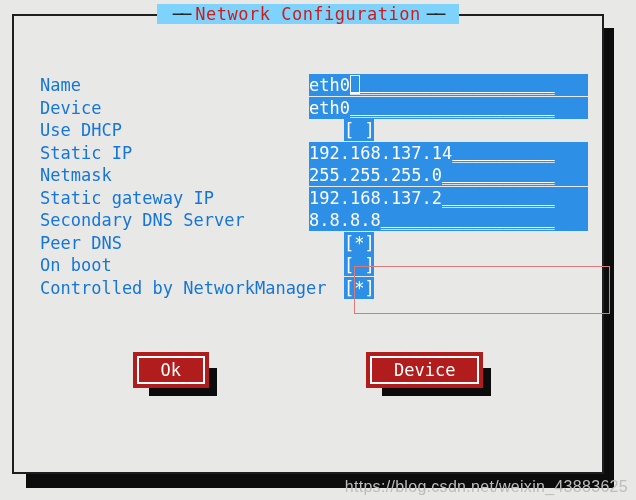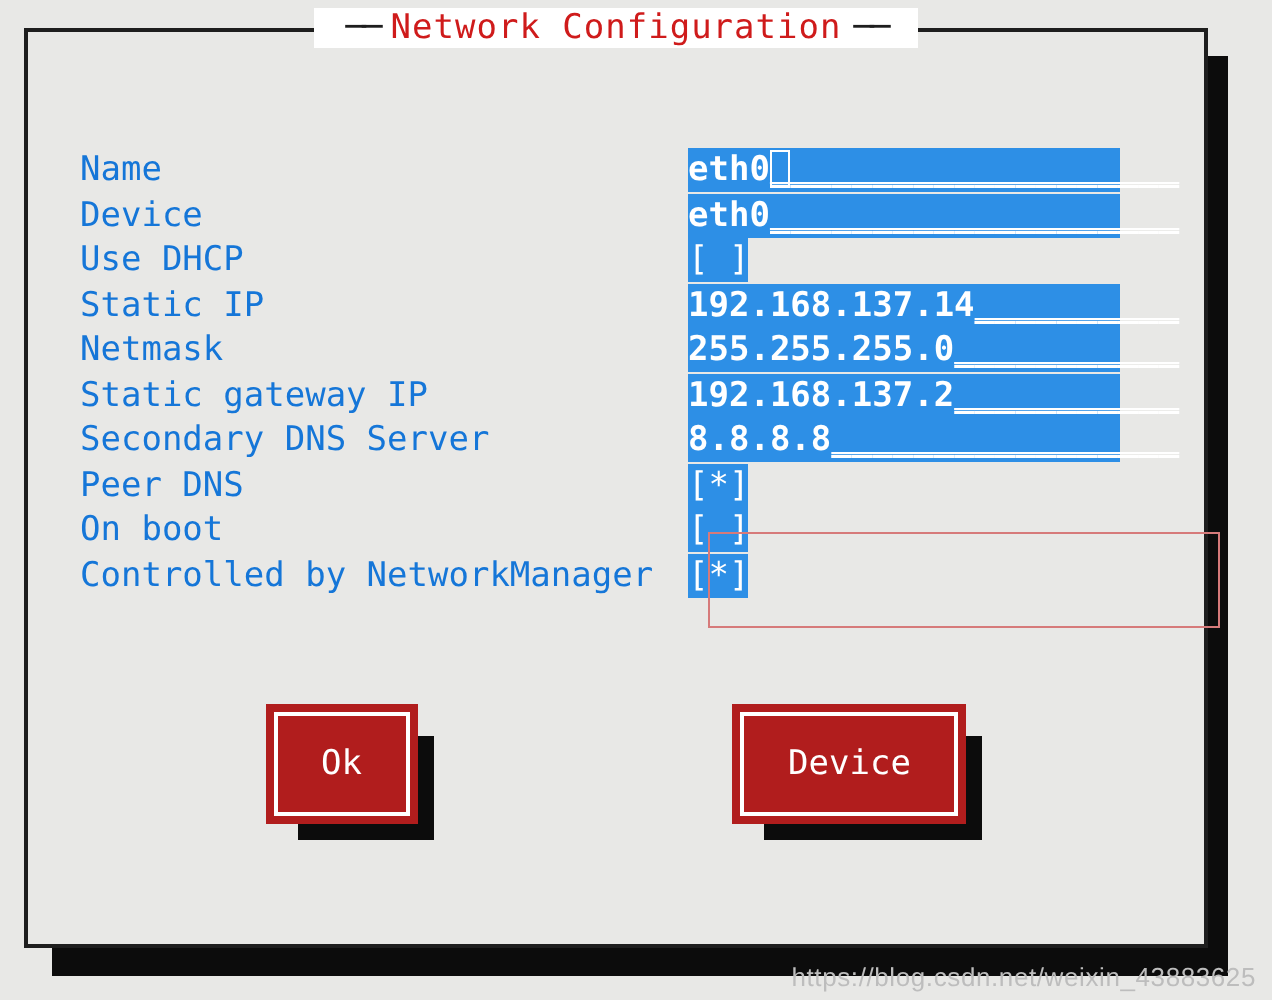--- a/index.html
+++ b/index.html
@@ -33,21 +33,21 @@
   }
   .title-wrap {
     position: absolute;
     top: -12px;
     left: 0;
     width: 100%;
     text-align: center;
   }
   .title {
     display: inline-block;
-    background: #ffffff;
+    background: #7dd3fc;
     color: #cf1b1b;
     padding: 0 16px;
     letter-spacing: 0.5px;
   }
   .title .dash1, .title .dash2 {
     color: #1e1e1e;
     font-weight: 400;
     letter-spacing: -2px;
     padding-right: 6px;
   }
@@ -73,21 +73,21 @@
     white-space: pre;
     position: relative;
   }
   .hl {
     background: #2d8fe6;
     color: #fff;
     display: inline-block;
     height: 22px;
     line-height: 22px;
   }
-  .hl.w-full { width: 216px; font-weight: bold; }
+  .hl.w-full { width: 279px; }
   .hl.w-short { width: 30px; }
   .cursor {
     position: absolute;
     width: 10px;
     height: 19px;
     border: 1px solid #fff;
     top: 1px;
   }
   .underline-text {
     text-decoration: underline;
@@ -118,32 +118,32 @@
     top: 12px;
     left: 12px;
     width: 100%;
     height: 100%;
     background: #0c0c0c;
   }
   .btn {
     position: relative;
     background: #b11d1d;
     color: #fff;
-    padding: 14px 22px;
+    padding: 2px 22px;
     border: 2px solid #fff;
     outline: 4px solid #b11d1d;
     font-family: inherit;
     font-size: 17px;
     cursor: pointer;
   }
   .watermark {
     position: absolute;
     bottom: 4px;
     right: 8px;
-    font-size: 13px;
+    font-size: 16px;
     color: #bdbdbd;
     font-family: Arial, sans-serif;
     letter-spacing: 0.3px;
   }
 </style>
 </head>
 <body>
 
 <div class="shadow"></div>
 <div class="frame">

